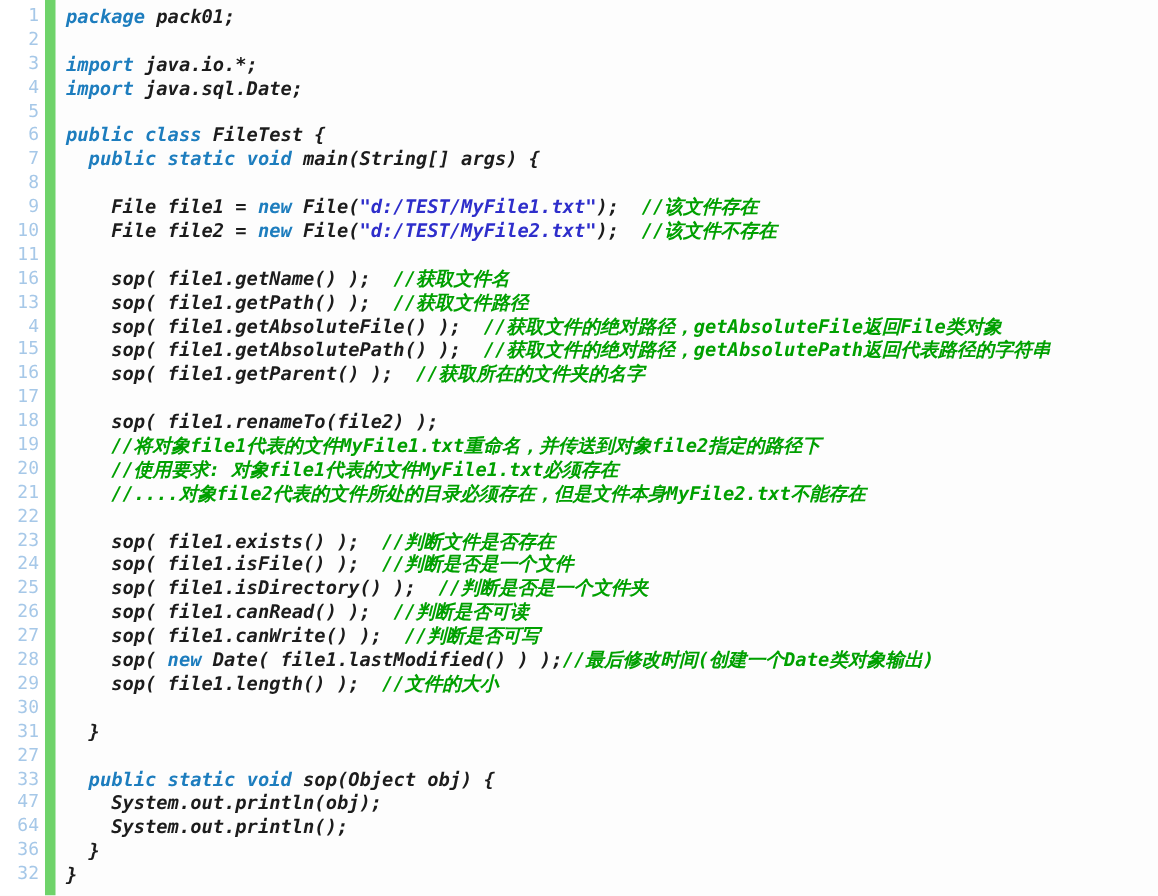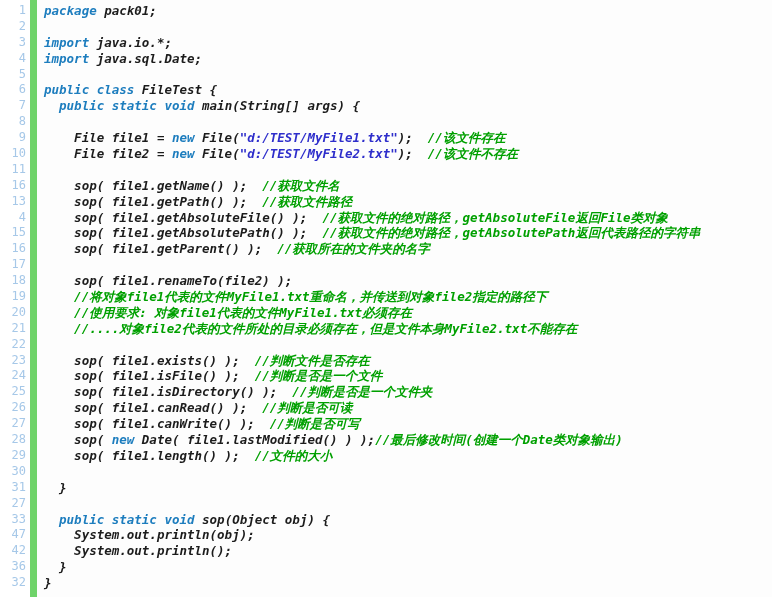--- a/index.html
+++ b/index.html
@@ -68,19 +68,19 @@
       <div class="num">25</div>
       <div class="num">26</div>
       <div class="num">27</div>
       <div class="num">28</div>
       <div class="num">29</div>
       <div class="num">30</div>
       <div class="num">31</div>
       <div class="num">27</div>
       <div class="num">33</div>
       <div class="num">47</div>
-      <div class="num">42</div>
+      <div class="num">64</div>
       <div class="num">36</div>
       <div class="num">32</div>
     </div>
   <div class="bar"></div>
   <div class="code"><div class="line"><span class="tk-k">package</span><span class="tk-p"> pack01;</span></div><div class="line"></div><div class="line"><span class="tk-k">import</span><span class="tk-p"> java.io.*;</span></div><div class="line"><span class="tk-k">import</span><span class="tk-p"> java.sql.Date;</span></div><div class="line"></div><div class="line"><span class="tk-k">public class</span><span class="tk-p"> FileTest {</span></div><div class="line"><span class="tk-p">  </span><span class="tk-k">public static void</span><span class="tk-p"> main(String[] args) {</span></div><div class="line"></div><div class="line"><span class="tk-p">    File file1 = </span><span class="tk-k">new</span><span class="tk-p"> File(</span><span class="tk-s">"d:/TEST/MyFile1.txt"</span><span class="tk-p">);  </span><span class="tk-c">//该文件存在</span></div><div class="line"><span class="tk-p">    File file2 = </span><span class="tk-k">new</span><span class="tk-p"> File(</span><span class="tk-s">"d:/TEST/MyFile2.txt"</span><span class="tk-p">);  </span><span class="tk-c">//该文件不存在</span></div><div class="line"></div><div class="line"><span class="tk-p">    sop( file1.getName() );  </span><span class="tk-c">//获取文件名</span></div><div class="line"><span class="tk-p">    sop( file1.getPath() );  </span><span class="tk-c">//获取文件路径</span></div><div class="line"><span class="tk-p">    sop( file1.getAbsoluteFile() );  </span><span class="tk-c">//获取文件的绝对路径，getAbsoluteFile返回File类对象</span></div><div class="line"><span class="tk-p">    sop( file1.getAbsolutePath() );  </span><span class="tk-c">//获取文件的绝对路径，getAbsolutePath返回代表路径的字符串</span></div><div class="line"><span class="tk-p">    sop( file1.getParent() );  </span><span class="tk-c">//获取所在的文件夹的名字</span></div><div class="line"></div><div class="line"><span class="tk-p">    sop( file1.renameTo(file2) );</span></div><div class="line"><span class="tk-p">    </span><span class="tk-c">//将对象file1代表的文件MyFile1.txt重命名，并传送到对象file2指定的路径下</span></div><div class="line"><span class="tk-p">    </span><span class="tk-c">//使用要求: 对象file1代表的文件MyFile1.txt必须存在</span></div><div class="line"><span class="tk-p">    </span><span class="tk-c">//....对象file2代表的文件所处的目录必须存在，但是文件本身MyFile2.txt不能存在</span></div><div class="line"></div><div class="line"><span class="tk-p">    sop( file1.exists() );  </span><span class="tk-c">//判断文件是否存在</span></div><div class="line"><span class="tk-p">    sop( file1.isFile() );  </span><span class="tk-c">//判断是否是一个文件</span></div><div class="line"><span class="tk-p">    sop( file1.isDirectory() );  </span><span class="tk-c">//判断是否是一个文件夹</span></div><div class="line"><span class="tk-p">    sop( file1.canRead() );  </span><span class="tk-c">//判断是否可读</span></div><div class="line"><span class="tk-p">    sop( file1.canWrite() );  </span><span class="tk-c">//判断是否可写</span></div><div class="line"><span class="tk-p">    sop( </span><span class="tk-k">new</span><span class="tk-p"> Date( file1.lastModified() ) );</span><span class="tk-c">//最后修改时间(创建一个Date类对象输出)</span></div><div class="line"><span class="tk-p">    sop( file1.length() );  </span><span class="tk-c">//文件的大小</span></div><div class="line"></div><div class="line"><span class="tk-p">  }</span></div><div class="line"></div><div class="line"><span class="tk-p">  </span><span class="tk-k">public static void</span><span class="tk-p"> sop(Object obj) {</span></div><div class="line"><span class="tk-p">    System.out.println(obj);</span></div><div class="line"><span class="tk-p">    System.out.println();</span></div><div class="line"><span class="tk-p">  }</span></div><div class="line"><span class="tk-p">}</span></div></div>
 </div>
 
 </body></html>

